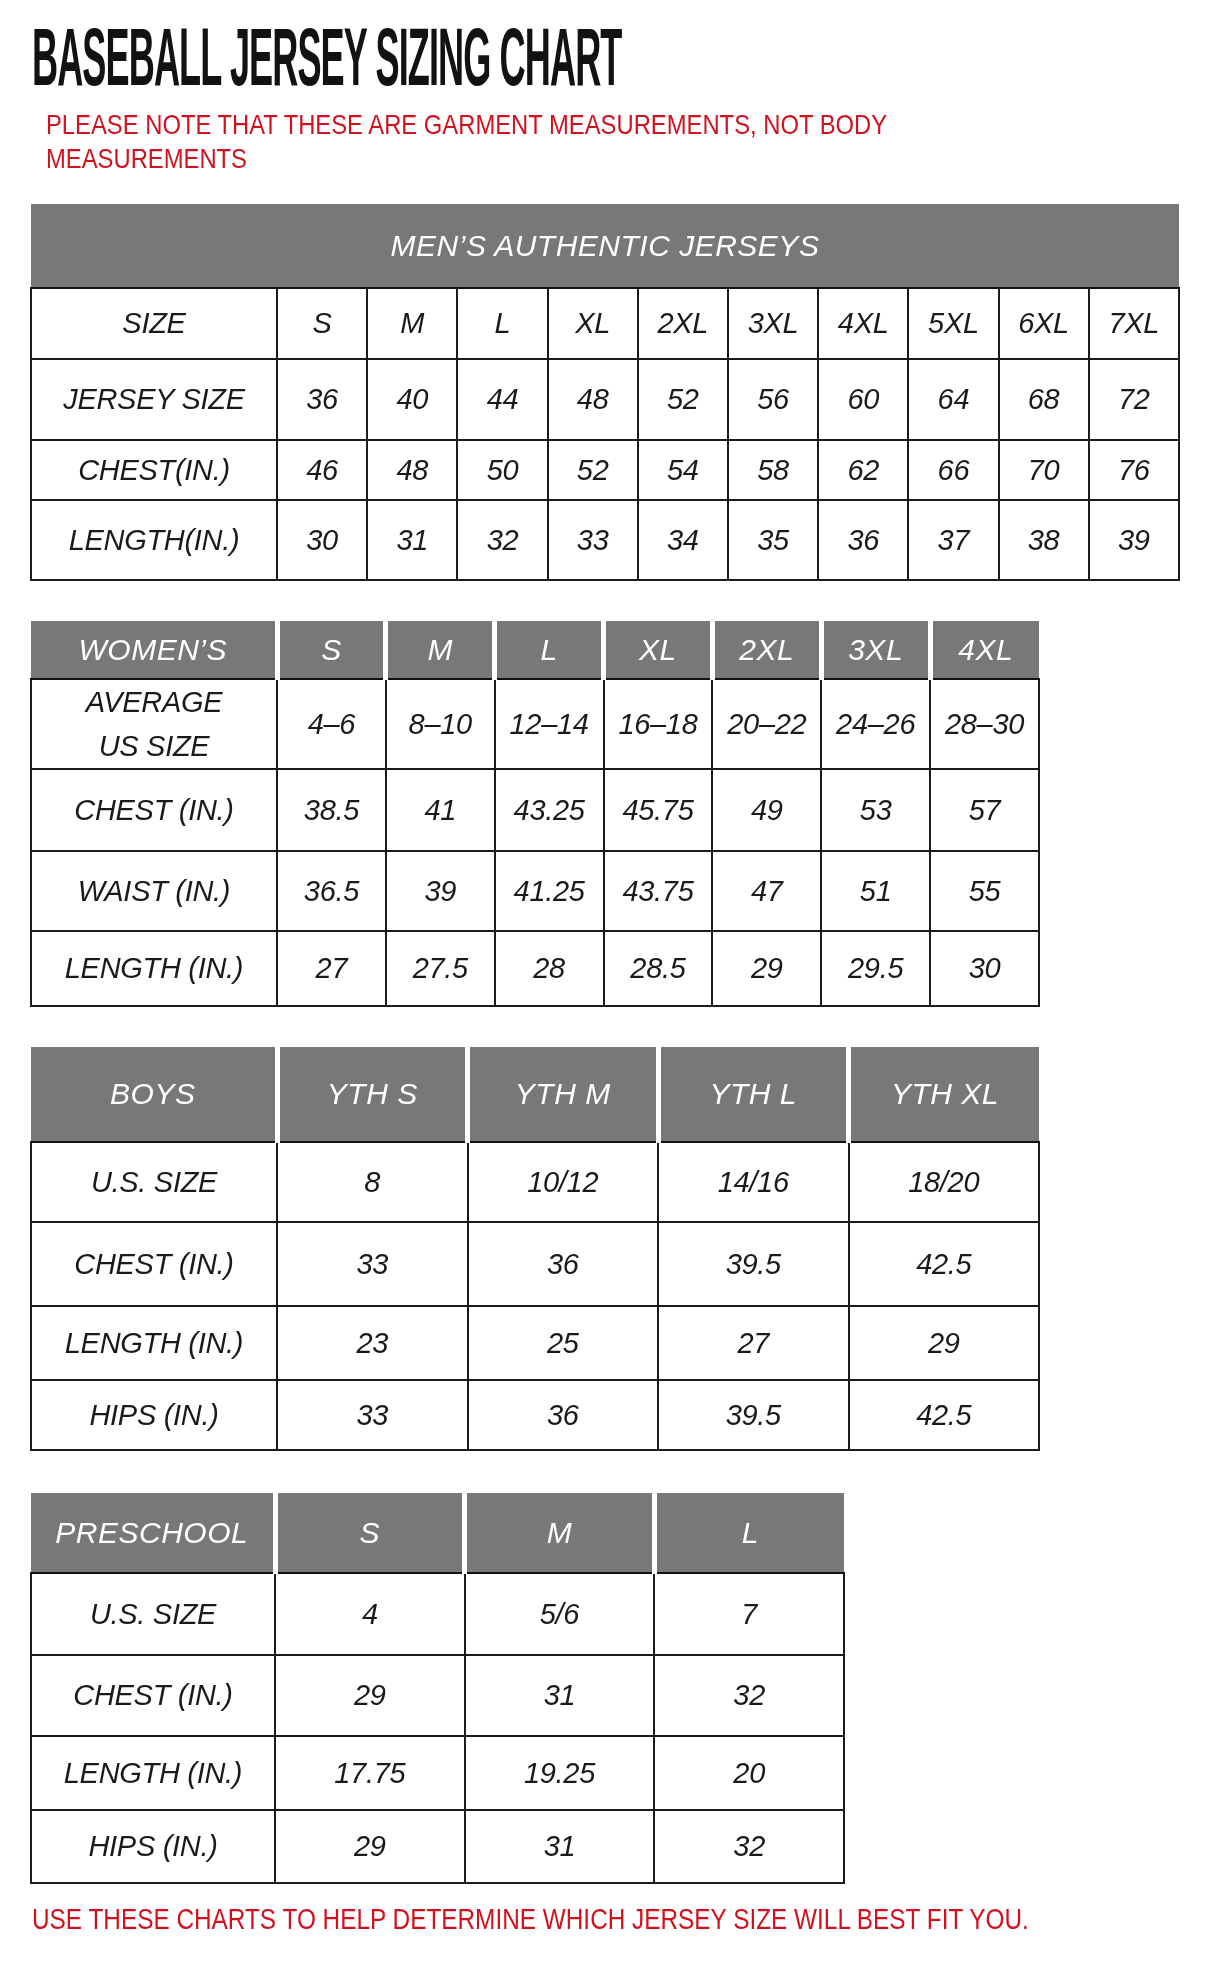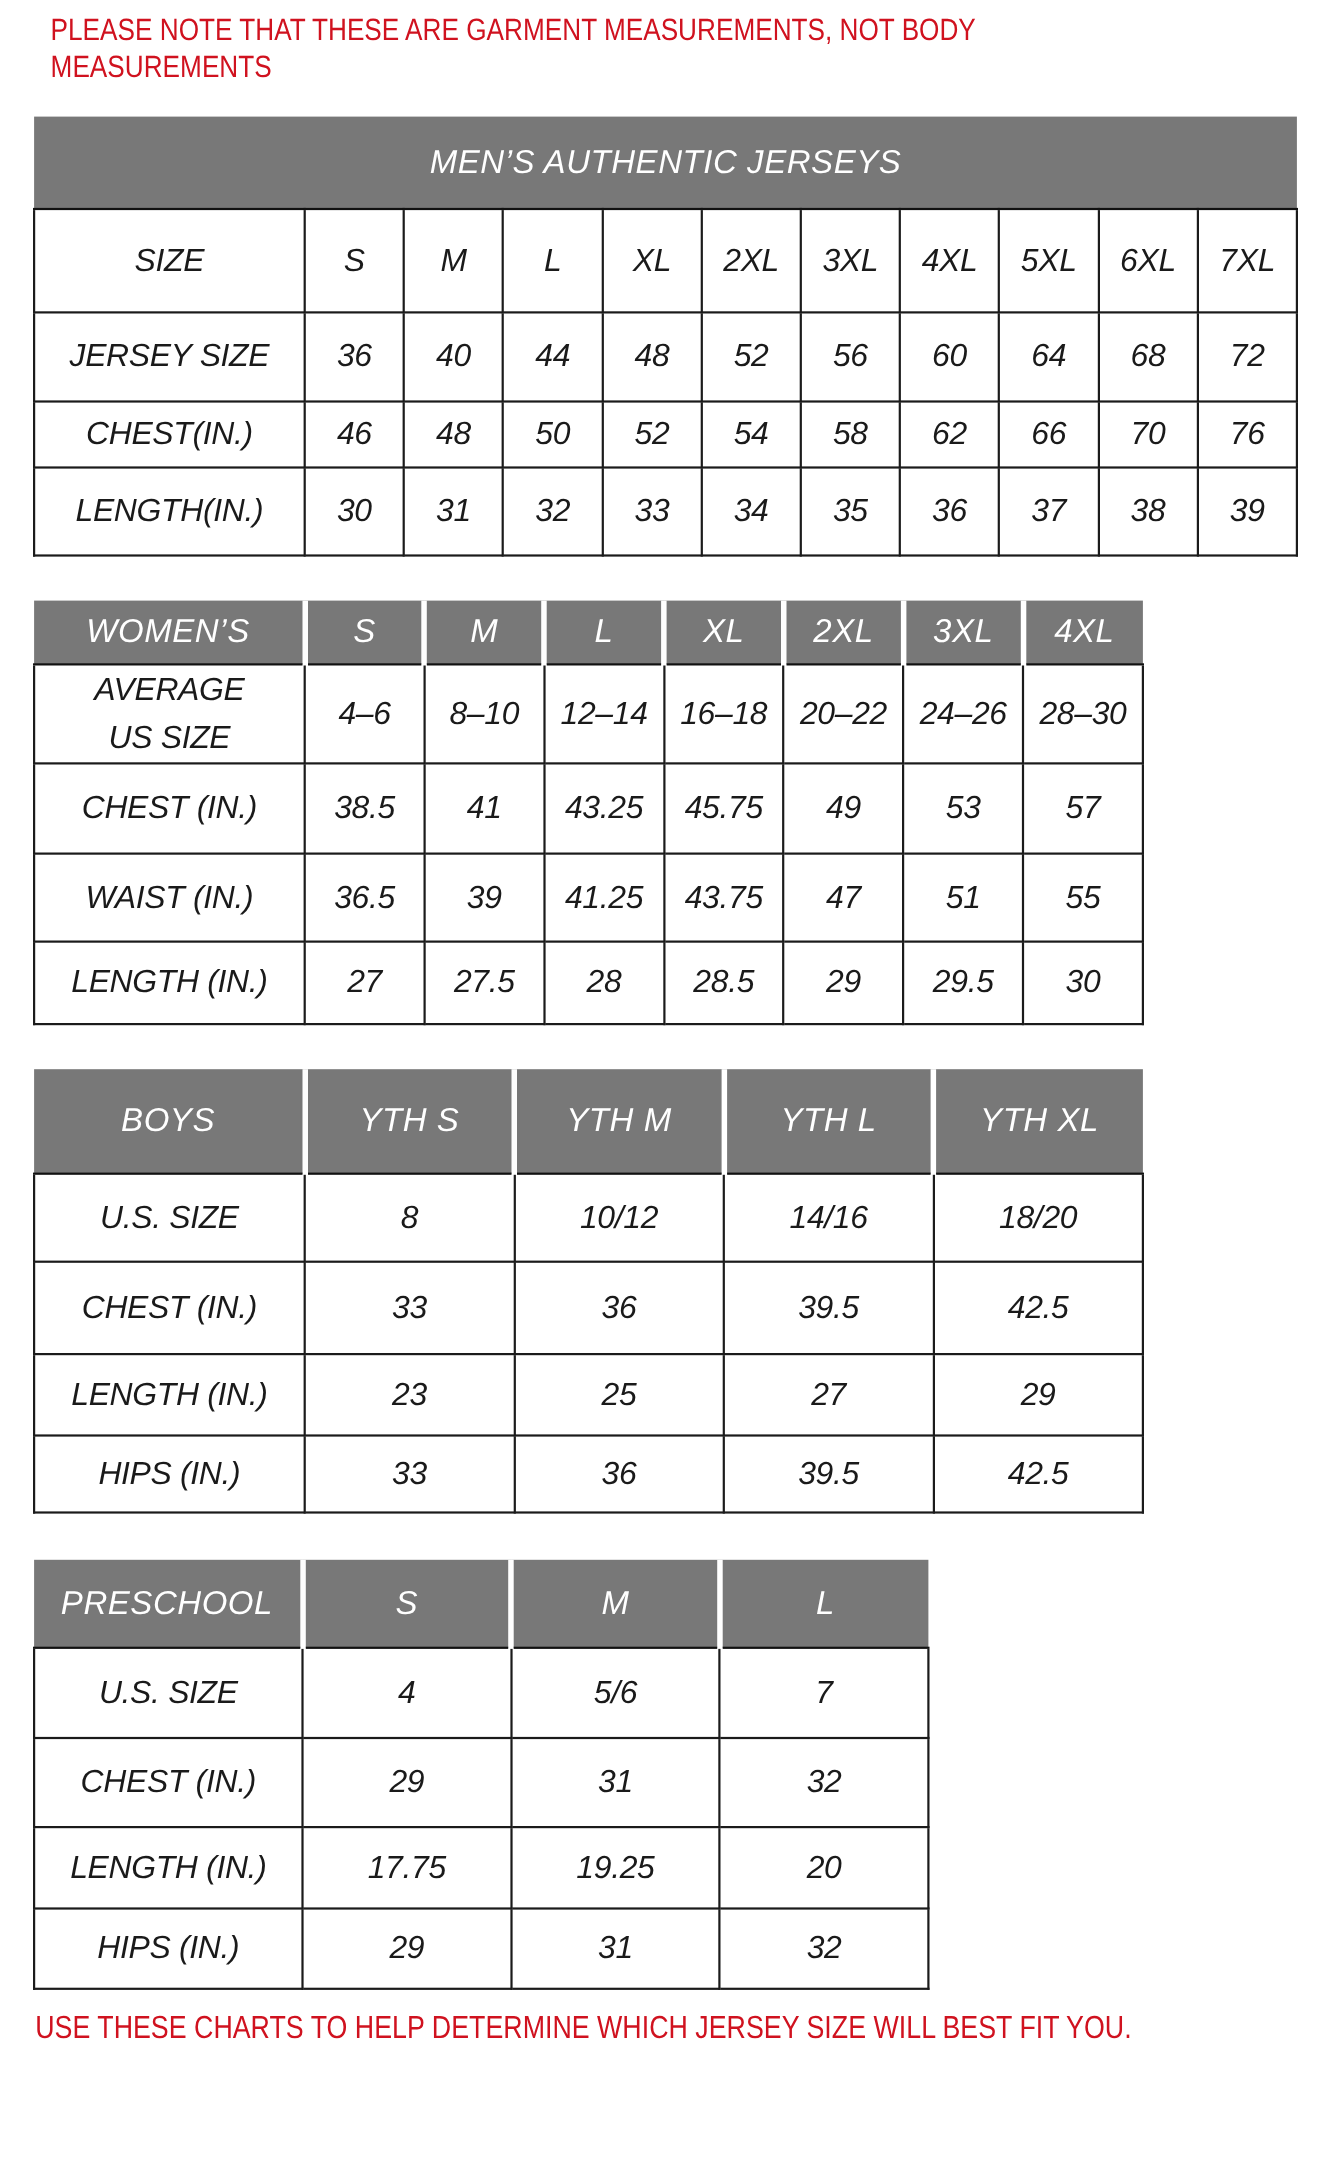--- a/index.html
+++ b/index.html
@@ -54,20 +54,21 @@
     display:inline-block; white-space:nowrap;
     font-size:29px; line-height:34px; color:var(--accent-red, #d0121f);
     transform:scaleX(0.84); transform-origin:0 50%;
   }
 </style>
 </head>
 <body>
 
 <div class="page">
 
+  <h1 class="title"><span class="title-inner">BASEBALL JERSEY SIZING CHART</span></h1>
 
   <p class="note"><span class="note-inner">PLEASE NOTE THAT THESE ARE GARMENT MEASUREMENTS, NOT BODY MEASUREMENTS</span></p>
 
   <table class="tbl mens">
     <colgroup>
         <col style="width:246px">
         <col>
         <col>
         <col>
         <col>
@@ -75,21 +76,21 @@
         <col>
         <col>
         <col>
         <col>
         <col>
       </colgroup>
     <tbody>
       <tr style="height:84px">
         <th class="band-cell mens-band" colspan="11">MEN’S AUTHENTIC JERSEYS</th>
       </tr>
-      <tr style="height:94px">
+      <tr style="height:71px">
         <td>SIZE</td>
         <td>S</td>
         <td>M</td>
         <td>L</td>
         <td>XL</td>
         <td>2XL</td>
         <td>3XL</td>
         <td>4XL</td>
         <td>5XL</td>
         <td>6XL</td>

